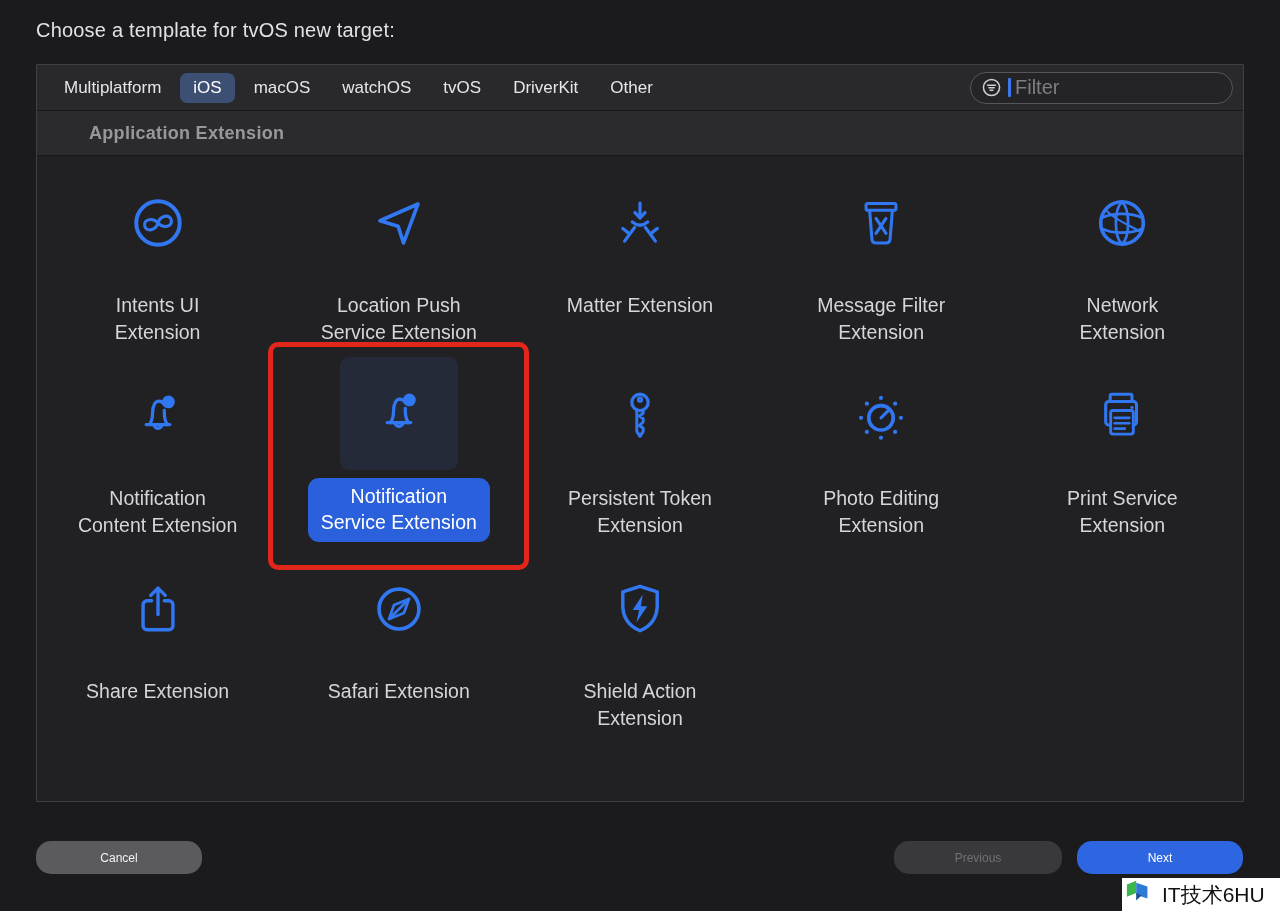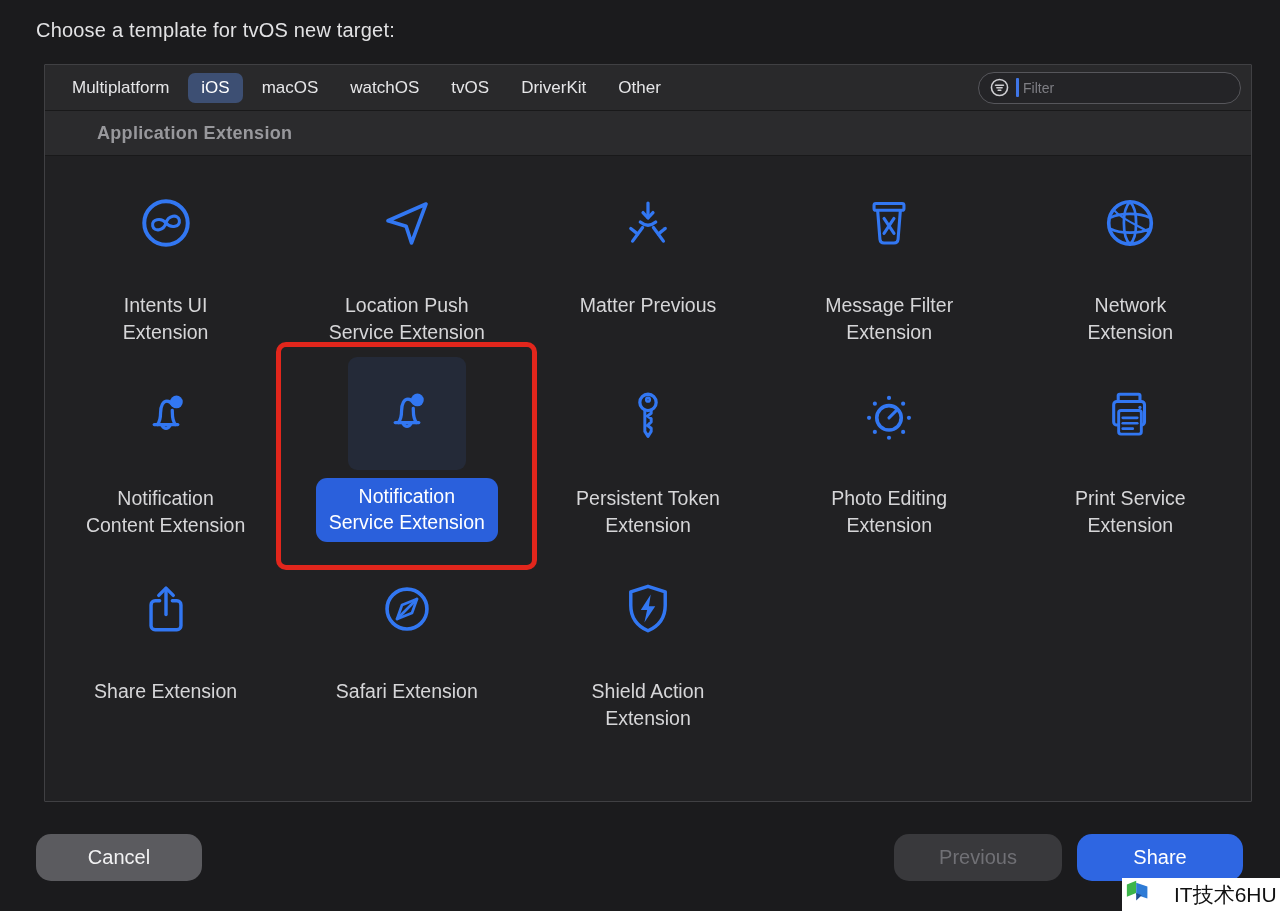--- a/index.html
+++ b/index.html
@@ -8,21 +8,21 @@
     background:var(--outer-bg,#1b1b1d);
     font-family:"Liberation Sans", sans-serif;
     -webkit-font-smoothing:antialiased;
   }
   .dialog-title{
     position:absolute;left:36px;top:19px;
     font-size:20px;color:#e2e2e4;letter-spacing:.2px;
   }
   
   .panel{
-    position:absolute;left:44px;top:64px;width:1208px;height:738px;
+    position:absolute;left:36px;top:64px;width:1208px;height:738px;
     box-sizing:border-box;border:1px solid #404043;border-radius:1px;
     background:var(--grid-bg,#212123);
     display:flex;flex-direction:column;overflow:hidden;
   }
   .tabbar{
     height:46px;flex:0 0 46px;background:#29292b;border-bottom:1px solid #19191a;
     display:flex;align-items:center;padding:0 10px 0 14px;box-sizing:border-box;
   }
   .tabs{display:flex;align-items:center;gap:6px;}
   .tab{
@@ -30,21 +30,21 @@
     white-space:nowrap;cursor:default;
   }
   .tab.active{background:var(--ios-tab-bg,#3d4f73);color:#ffffff;}
   .filter-field{
     margin-left:auto;width:263px;height:32px;box-sizing:border-box;
     border:1.5px solid #56565b;border-radius:16px;background:#242427;
     display:flex;align-items:center;padding:0 10px;gap:2px;
   }
   .filter-icon{display:flex;align-items:center;color:#cfcfd3;}
   .caret{width:3px;height:19px;background:#3f76e8;margin-left:4px;border-radius:1px;}
-  .filter-placeholder{font-size:14px;color:#7e7e84;margin-left:2px;}
+  .filter-placeholder{font-size:20px;color:#7e7e84;margin-left:2px;}
   .section-header{
     height:45px;flex:0 0 45px;background:#2b2b2d;border-bottom:1px solid #19191a;
     display:flex;align-items:center;padding-left:52px;box-sizing:border-box;
   }
   .section-header span{font-size:18px;font-weight:bold;color:#98989c;letter-spacing:.3px;}
   
   .grid{
     flex:1 1 auto;overflow:hidden;
     display:grid;grid-template-columns:repeat(5,1fr);grid-auto-rows:193px;
   }
@@ -68,30 +68,30 @@
     position:absolute;left:-10px;right:-10px;top:-7px;height:228px;
     border:5px solid var(--annotation-red,#e2261c);border-radius:10px;
     box-sizing:border-box;pointer-events:none;z-index:4;
   }
   
   .footer{
     position:absolute;left:36px;right:37px;top:841px;height:33px;
     display:flex;align-items:center;
   }
   .btn{
-    height:47px;border:none;border-radius:15px;font-size:20px;
+    height:33px;border:none;border-radius:15px;font-size:12px;
     font-family:"Liberation Sans",sans-serif;cursor:pointer;
   }
   .btn.cancel{width:166px;background:var(--cancel-gray,#5b5b5f);color:#f2f2f3;margin-right:auto;}
   .btn.previous{width:168px;background:var(--previous-gray,#39393c);color:#707075;margin-left:15px;}
   .btn.next{width:166px;background:var(--next-blue,#2e66e2);color:#ffffff;margin-left:15px;}
   
   .watermark{
     position:absolute;right:0;bottom:0;width:158px;height:33px;background:#ffffff;
-    display:flex;align-items:center;gap:21px;padding-left:3px;box-sizing:border-box;z-index:9;
+    display:flex;align-items:center;gap:9px;padding-left:3px;box-sizing:border-box;z-index:9;
   }
   .wm-text{font-size:21px;color:#111;white-space:nowrap;}
 </style>
 </head>
 <body>
 
 <div class="screen">
 
   <div class="dialog-title">Choose a template for tvOS new target:</div>
 
@@ -150,21 +150,21 @@
             <svg viewBox="0 0 64 64" width="58" height="58" fill="none" stroke="currentColor" stroke-width="3.6" stroke-linecap="round" stroke-linejoin="round">
               <path d="M32 10 L32 26"></path>
               <path d="M26.5 20.5 L32 26.5 L37.5 20.5"></path>
               <path d="M23.5 31 Q32 38 40.5 31"></path>
               <path d="M15 52 L26 37"></path>
               <path d="M13 38 L20.5 44"></path>
               <path d="M49 52 L38 37"></path>
               <path d="M51 38 L43.5 44"></path>
             </svg>
           </div>
-          <div class="tlabel">Matter Previous</div>
+          <div class="tlabel">Matter Extension</div>
         </div>
         <div class="cell">
           <div class="iconwrap">
             <svg viewBox="0 0 64 64" width="58" height="58" fill="none" stroke="currentColor" stroke-width="3.6" stroke-linecap="round" stroke-linejoin="round">
               <rect x="15.5" y="10.5" width="33" height="7.5" rx="2" stroke-width="3.4"></rect>
               <path d="M19.5 18.5 L22 50 a4.5 4.5 0 0 0 4.5 4 h11 a4.5 4.5 0 0 0 4.5 -4 L44.5 18.5" stroke-width="3.4"></path>
               <path d="M26.5 27 L37.5 43.5 M37.5 27 L26.5 43.5" stroke-width="3.4"></path>
             </svg>
           </div>
           <div class="tlabel">Message Filter<br>Extension</div>
@@ -293,21 +293,21 @@
         </div>
         <div class="cell partial">
           <div class="iconwrap"></div>
         </div>
       </div>
   </div>
 
   <div class="footer">
     <button class="btn cancel">Cancel</button>
     <button class="btn previous" id="prevBtn" disabled="">Previous</button>
-    <button class="btn next">Share</button>
+    <button class="btn next">Next</button>
   </div>
 
   <div class="watermark">
     <span class="wm-logo">
       <svg viewBox="0 0 30 30" width="28" height="28">
         <polygon points="2,6 12,2 12,15 2,19" fill="var(--watermark-green,#3cb54a)"></polygon>
         <polygon points="12,4 24,8 24,21 12,17" fill="var(--watermark-blue,#2e7bd6)"></polygon>
         <polygon points="12,15 18,17.5 12,23" fill="#1f4f94"></polygon>
       </svg>
     </span>

